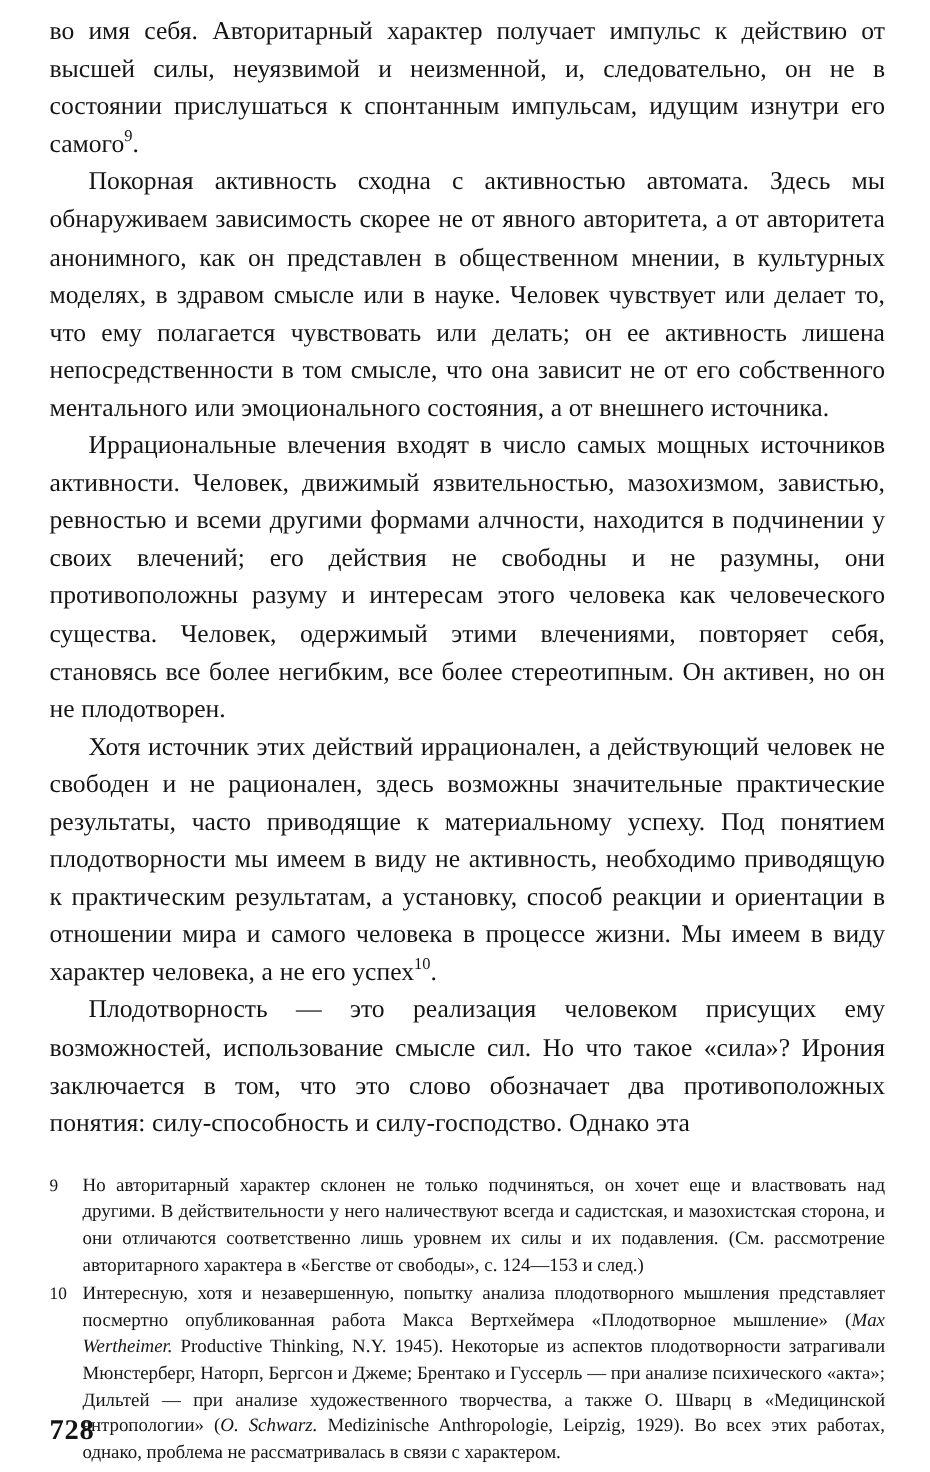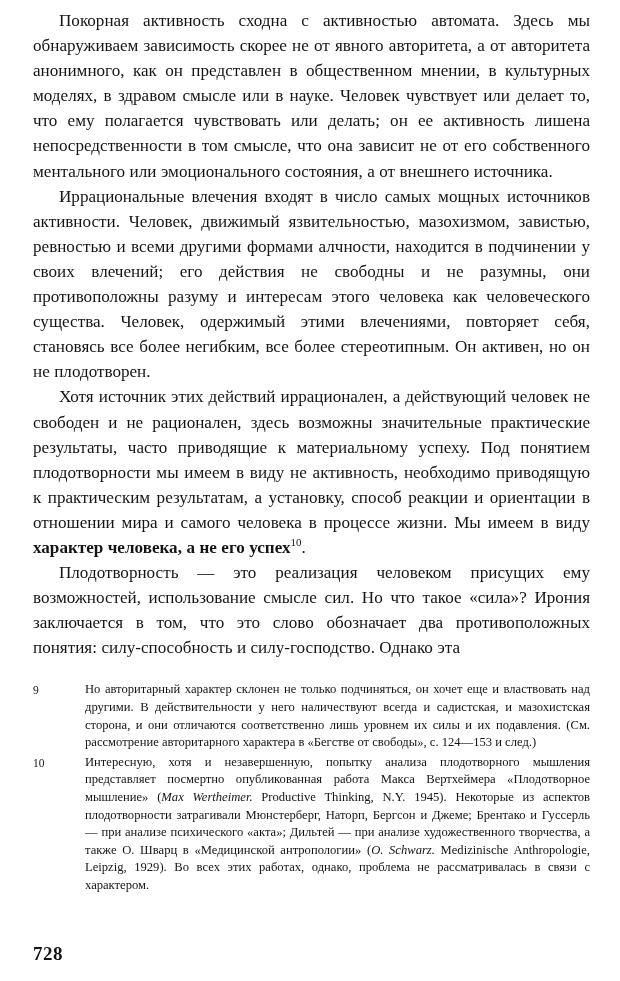--- a/index.html
+++ b/index.html
@@ -37,21 +37,21 @@
   }
   .body-text p + p {
     margin-top: 0;
   }
   sup {
     font-size: 11px;
     vertical-align: super;
     line-height: 0;
   }
   .bold {
-    font-weight: bold;
+    font-weight: normal;
   }
   .notes {
     margin-top: 21px;
     font-size: 12.6px;
     line-height: 17.6px;
   }
   .note {
     display: flex;
     align-items: flex-start;
     margin-bottom: 2px;
@@ -59,41 +59,41 @@
   .note-num {
     width: 22px;
     flex: 0 0 22px;
     font-size: 11.5px;
     padding-top: 1px;
   }
   .note-body {
     flex: 1 1 auto;
     text-align: justify;
     text-justify: inter-word;
-    margin-left: 30px;
   }
   .note-body .ital {
     font-style: italic;
   }
   .page-number {
     position: absolute;
     left: 33px;
     bottom: 16px;
     font-size: 19px;
     font-weight: bold;
     letter-spacing: 0.5px;
   }
 </style>
 </head>
 <body>
 
 <div class="page">
 
   <div class="body-text">
 
+    <p><span>во имя себя. Авторитарный характер получает импульс к действию от высшей силы, неуязвимой и неизменной, и, следовательно, он не в состоянии прислушаться к спонтанным импульсам, идущим изнутри его самого</span><sup>9</sup><span>.</span></p>
 
     <p class="indent"><span>Покорная активность сходна с активностью автомата. Здесь мы обнаруживаем зависимость скорее не от явного авторитета, а от авторитета анонимного, как он представлен в общественном мнении, в культурных моделях, в здравом смысле или в науке. Человек чувствует или делает то, что ему полагается чувствовать или делать; он ее активность лишена непосредственности в том смысле, что она зависит не от его собственного ментального или эмоционального состояния, а от внешнего источника.</span></p>
 
     <p class="indent"><span>Иррациональные влечения входят в число самых мощных источников активности. Человек, движимый язвительностью, мазохизмом, завистью, ревностью и всеми другими формами алчности, находится в подчинении у своих влечений; его действия не свободны и не разумны, они противоположны разуму и интересам этого человека как человеческого существа. Человек, одержимый этими влечениями, повторяет себя, становясь все более негибким, все более стереотипным. Он активен, но он не плодотворен.</span></p>
 
     <p class="indent"><span>Хотя источник этих действий иррационален, а действующий человек не свободен и не рационален, здесь возможны значительные практические результаты, часто приводящие к материальному успеху. Под понятием плодотворности мы имеем в виду не активность, необходимо приводящую к практическим результатам, а установку, способ реакции и ориентации в отношении мира и самого человека в процессе жизни. Мы имеем в виду </span><span class="bold">характер человека, а не его успех</span><sup>10</sup><span>.</span></p>
 
     <p class="indent"><span>Плодотворность — это реализация человеком присущих ему возможностей, использование смысле сил. Но что такое «сила»? Ирония заключается в том, что это слово обозначает два противоположных понятия: силу-способность и силу-господство. Однако эта</span></p>
 
   </div>

